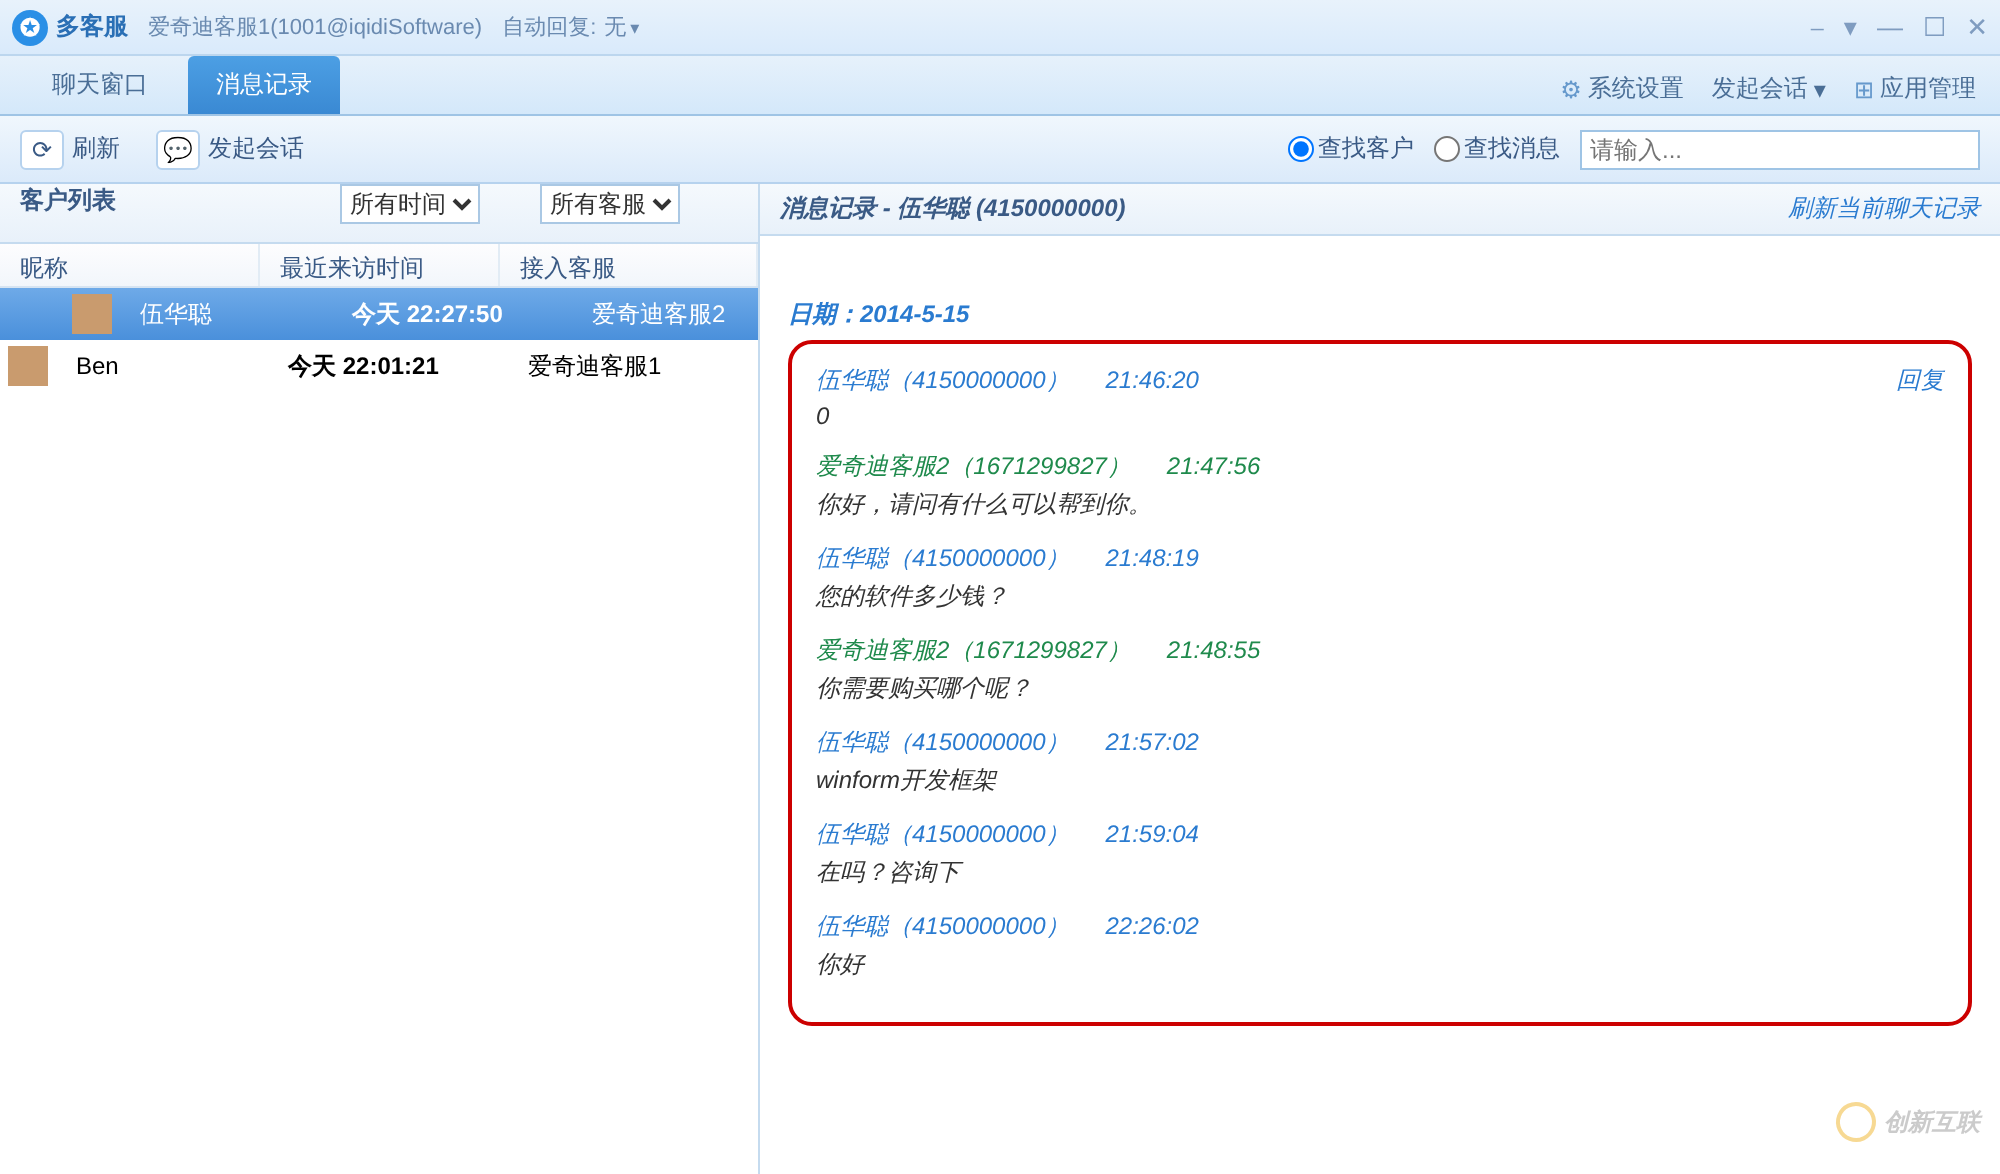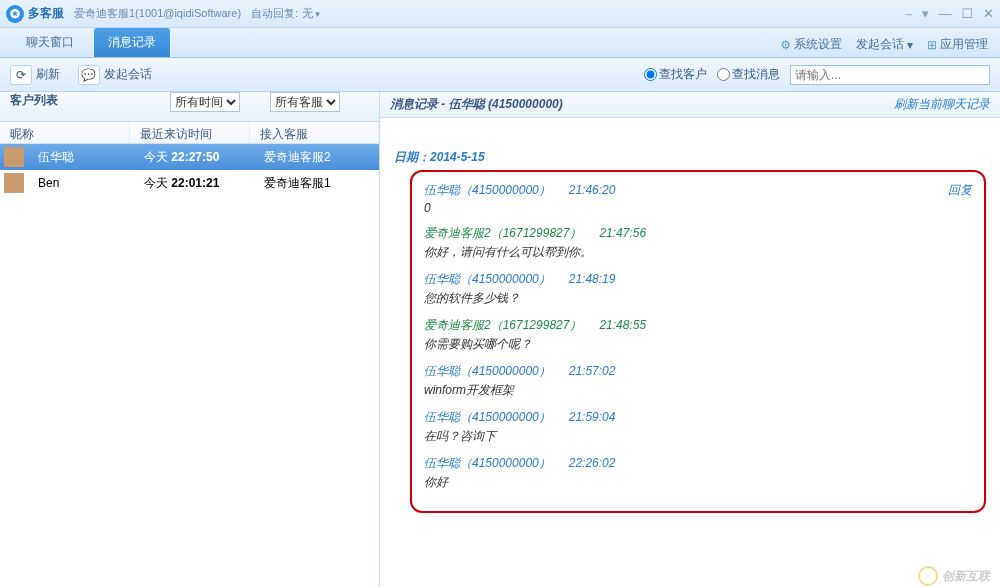--- a/index.html
+++ b/index.html
@@ -38,43 +38,43 @@
 
 .left { width: 380px; border-right: 1px solid #c5dbef; background: #fff; }
 .left-header { height: 30px; background: linear-gradient(#f5f9fd, #e8f1fa); display: flex; align-items: flex-start; border-bottom: 1px solid #c5dbef; }
 .left-header .lbl { padding: 0 10px; color: #3a5a85; font-weight: bold; flex: 0 0 170px; }
 .left-header .sel { height: 20px; font-size: 12px; border: 1px solid #aac8e4; background: #fff; color: #333; }
 .left-header .selwrap { flex: 1; display:flex; gap: 30px; }
 .left-cols { height: 22px; display: flex; background: linear-gradient(#fdfdfe,#f2f6fb); border-bottom: 1px solid #d6e4f2; }
 .left-cols div { padding: 4px 10px; color: #3a5a85; border-right: 1px solid #e2ecf5; }
 .col-nick { width: 130px; } .col-time { width: 120px; } .col-agent { flex: 1; }
 .row { height: 26px; display: flex; align-items: center; padding: 0 0; }
-.row.selected { background: linear-gradient(#6eaae8, #4a90db); color: #fff; }
+.row.selected { background: linear-gradient(#6eaae8, #4a90db); color: #fff; padding-left: 32px; }
 .row .c { padding: 0 10px; }
 .row .avatar { width: 20px; height: 20px; background: #c99b6e; margin-left: 4px; margin-right: 4px; }
 .row .c-nick { width: 106px; } .row .c-time { width: 120px; } .row .c-agent { flex:1; }
-.row .today { font-weight: normal; }
+.row .today { font-weight: bold; }
 
 .right-pane { flex: 1; display: flex; flex-direction: column; font-style: italic; }
 .right-head { height: 26px; background: linear-gradient(#f5f9fd, #e8f1fa); display: flex; align-items: center; padding: 0 10px; border-bottom: 1px solid #c5dbef; }
 .right-head .title { color: #3a5a85; font-weight: bold; }
 .right-head .spacer { flex: 1; }
 .right-head .refresh-link { color: #2a7bd0; cursor: pointer; }
 
 .chat-area { flex: 1; padding: 8px 14px; position: relative; overflow: auto; }
 .date-line { color: #2a7bd0; font-weight: bold; margin-top: 23px; }
-.msg-box { border: 2px solid #cc0000; border-radius: 12px; padding: 10px 12px; margin-top: 4px; margin-left: 16px; }
+.msg-box { border: 2px solid #cc0000; border-radius: 12px; padding: 10px 12px; margin-top: 4px; }
 .msg { margin-bottom: 10px; }
 .msg .meta { color: #2a7bd0; }
 .msg .meta.agent { color: #1f8a4c; }
 .msg .meta .time { margin-left: 18px; }
 .msg .reply { float: right; color: #2a7bd0; cursor: pointer; }
 .msg .body { color: #333; margin-top: 2px; }
 
-.watermark { position: absolute; right: 10px; bottom: 1px; color: rgba(140,140,140,0.45); font-style: italic; font-weight: bold; font-size: 16px; display:flex; align-items:center; gap:4px; }
+.watermark { position: absolute; right: 10px; bottom: 16px; color: rgba(140,140,140,0.45); font-style: italic; font-weight: bold; font-size: 16px; display:flex; align-items:center; gap:4px; }
 .watermark .wm-logo { width: 20px; height: 20px; border: 2px solid rgba(240,180,40,0.5); border-radius: 50%; transform: rotate(20deg); }
 </style>
 </head>
 <body>
 
 <div class="titlebar">
   <span class="logo">✪</span>
   <span class="appname">多客服</span>
   <span class="subtitle">爱奇迪客服1(1001@iqidiSoftware)</span>
   <span class="autoreply-label">自动回复:</span>

